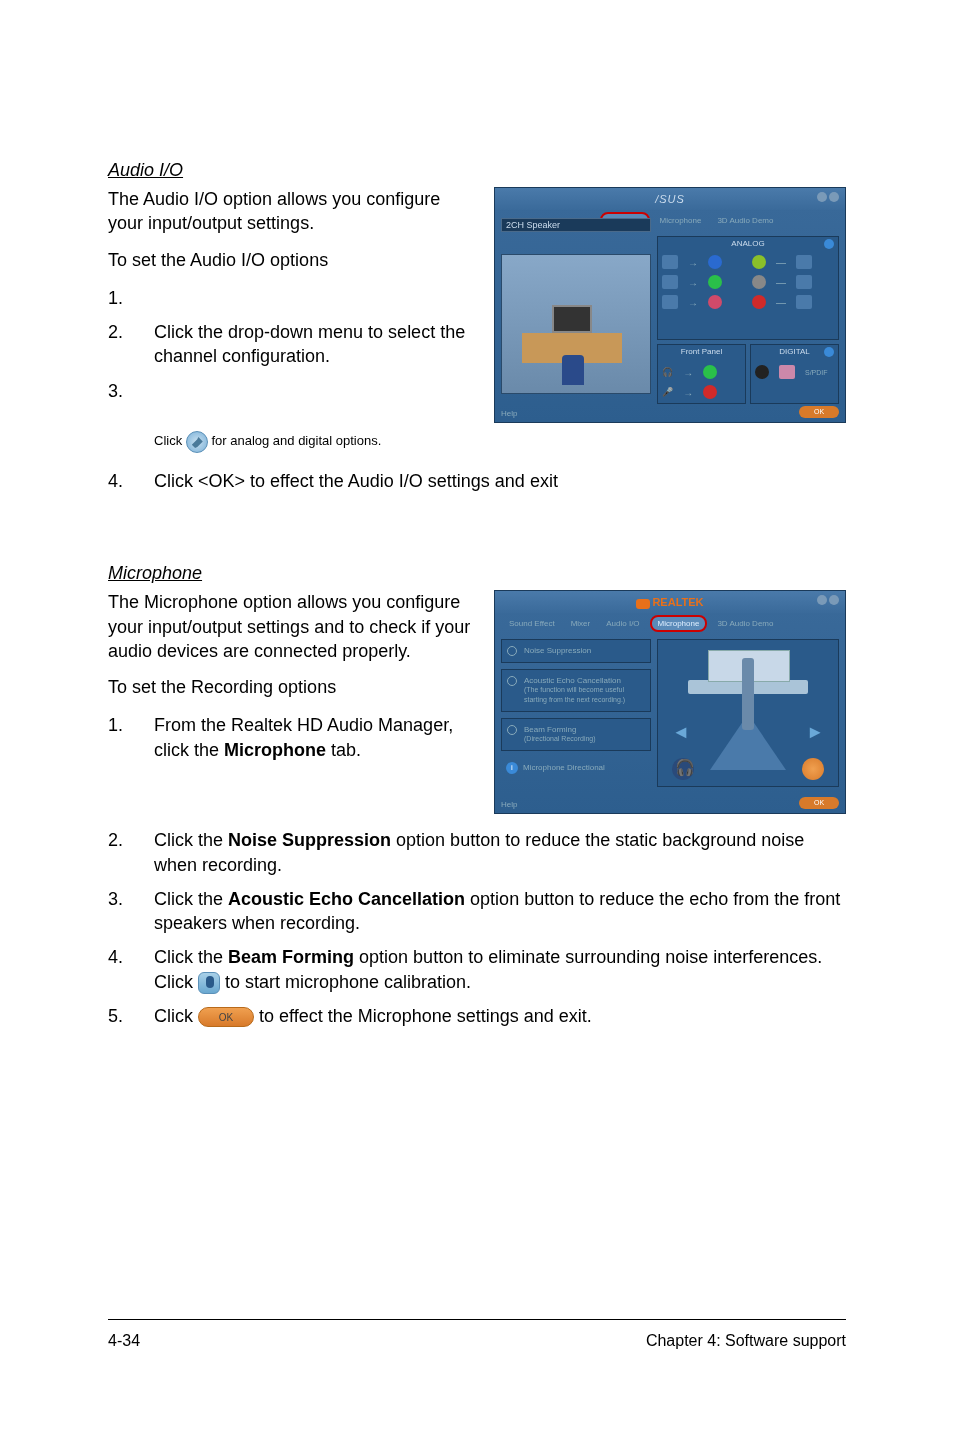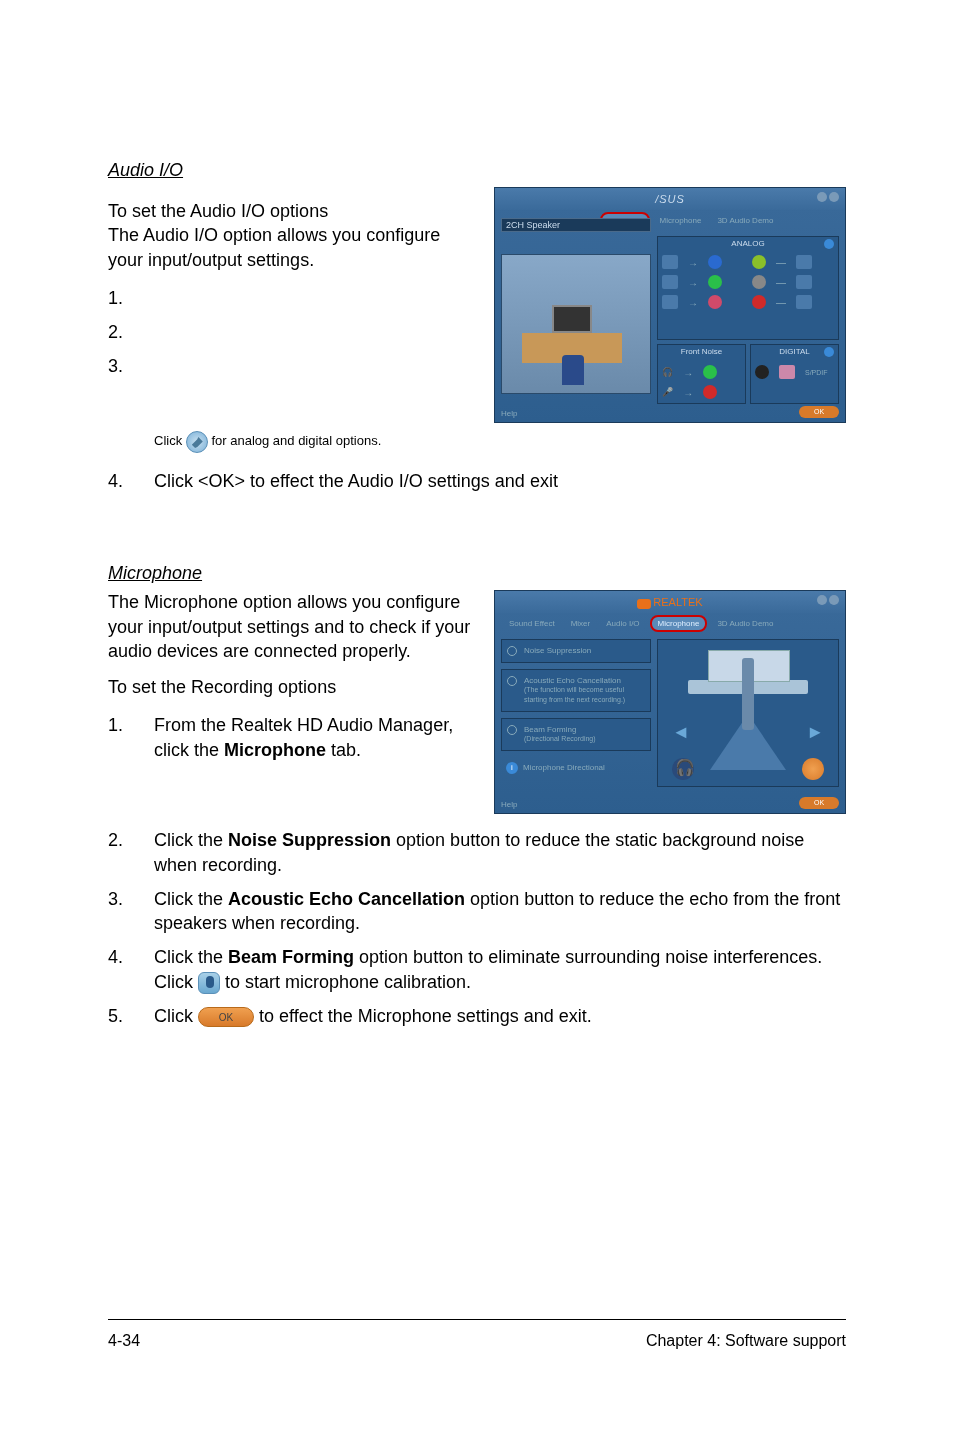--- a/index.html
+++ b/index.html
@@ -155,21 +155,21 @@
   .screenshot-mic {
     width: 378px;
     height: 224px;
     background: linear-gradient(#3a6a9a, #2d5e8e);
     border: 1px solid #1a3a5a;
     position: relative;
     font-size: 9px;
     color: #9bd;
   }
   .ss-brand-realtek {
-    color: #e8701a; font-size: 11px; font-weight: normal;
+    color: #e8701a; font-size: 11px; font-weight: bold;
   }
   .ss-crab { width: 14px; height: 10px; background: #e8701a; display: inline-block; border-radius: 3px; margin-right: 2px; vertical-align: middle; }
   .ss-mic-body { display: flex; height: 170px; padding: 6px 6px 16px 6px; gap: 6px; }
   .ss-mic-left { flex: 0 0 150px; display: flex; flex-direction: column; gap: 6px; }
   .ss-mic-opt {
     background: #2a5a8a; border: 1px solid #1a3a5a; padding: 6px 6px 6px 22px;
     position: relative; font-size: 8px; color: #8ab; line-height: 1.2;
   }
   .ss-mic-opt .radio { position: absolute; left: 5px; top: 6px; width: 10px; height: 10px; border-radius: 50%; border: 1px solid #8ab; }
   .ss-mic-opt .info-i { position: absolute; left: 5px; top: 5px; width: 12px; height: 12px; border-radius: 50%; background: #3a8ad8; color: #fff; text-align: center; line-height: 12px; font-size: 8px; }
@@ -203,29 +203,30 @@
 </style>
 </head>
 <body>
 
 <div class="page">
 
   <div class="section-heading">Audio I/O</div>
 
   <div class="intro-row">
     <div class="intro-left">
+      <div class="body-text">The Audio I/O option allows you configure your input/output settings.</div>
       <div class="body-text" style="margin-top:12px">To set the Audio I/O options</div>
-      <div class="body-text">The Audio I/O option allows you configure your input/output settings.</div>
 
       <ol class="ol" style="margin-top:14px">
         <li>
           <span class="num">1.</span>
         </li>
         <li>
           <span class="num">2.</span>
+          <span class="txt">Click the drop-down menu to select the channel configuration.</span>
         </li>
         <li style="margin-bottom:0">
           <span class="num">3.</span>
         </li>
       </ol>
     </div>
 
     <div class="screenshot-audio">
       <div class="ss-top">
         <span class="ss-brand">/SUS</span>
@@ -279,21 +280,21 @@
                   <div class="ss-jack-circle c-pink"></div>
                   <div style="width:10px"></div>
                   <div class="ss-jack-circle c-red"></div>
                   <span class="ss-arrow">—</span>
                   <div class="ss-jack-icon"></div>
                 </div>
             </div>
           </div>
           <div style="display:flex; gap:4px; flex:0 0 60px">
             <div class="ss-panel" style="flex:1">
-              <span class="ss-panel-title">Front Noise</span>
+              <span class="ss-panel-title">Front Panel</span>
               <div class="ss-jacks" style="padding-top:16px">
                 <div class="ss-jack-row">
                     <span style="color:#8ab">🎧</span>
                     <span class="ss-arrow">→</span>
                     <div class="ss-jack-circle c-green"></div>
                   </div>
                 <div class="ss-jack-row">
                     <span style="color:#8ab">🎤</span>
                     <span class="ss-arrow">→</span>
                     <div class="ss-jack-circle c-red"></div>

